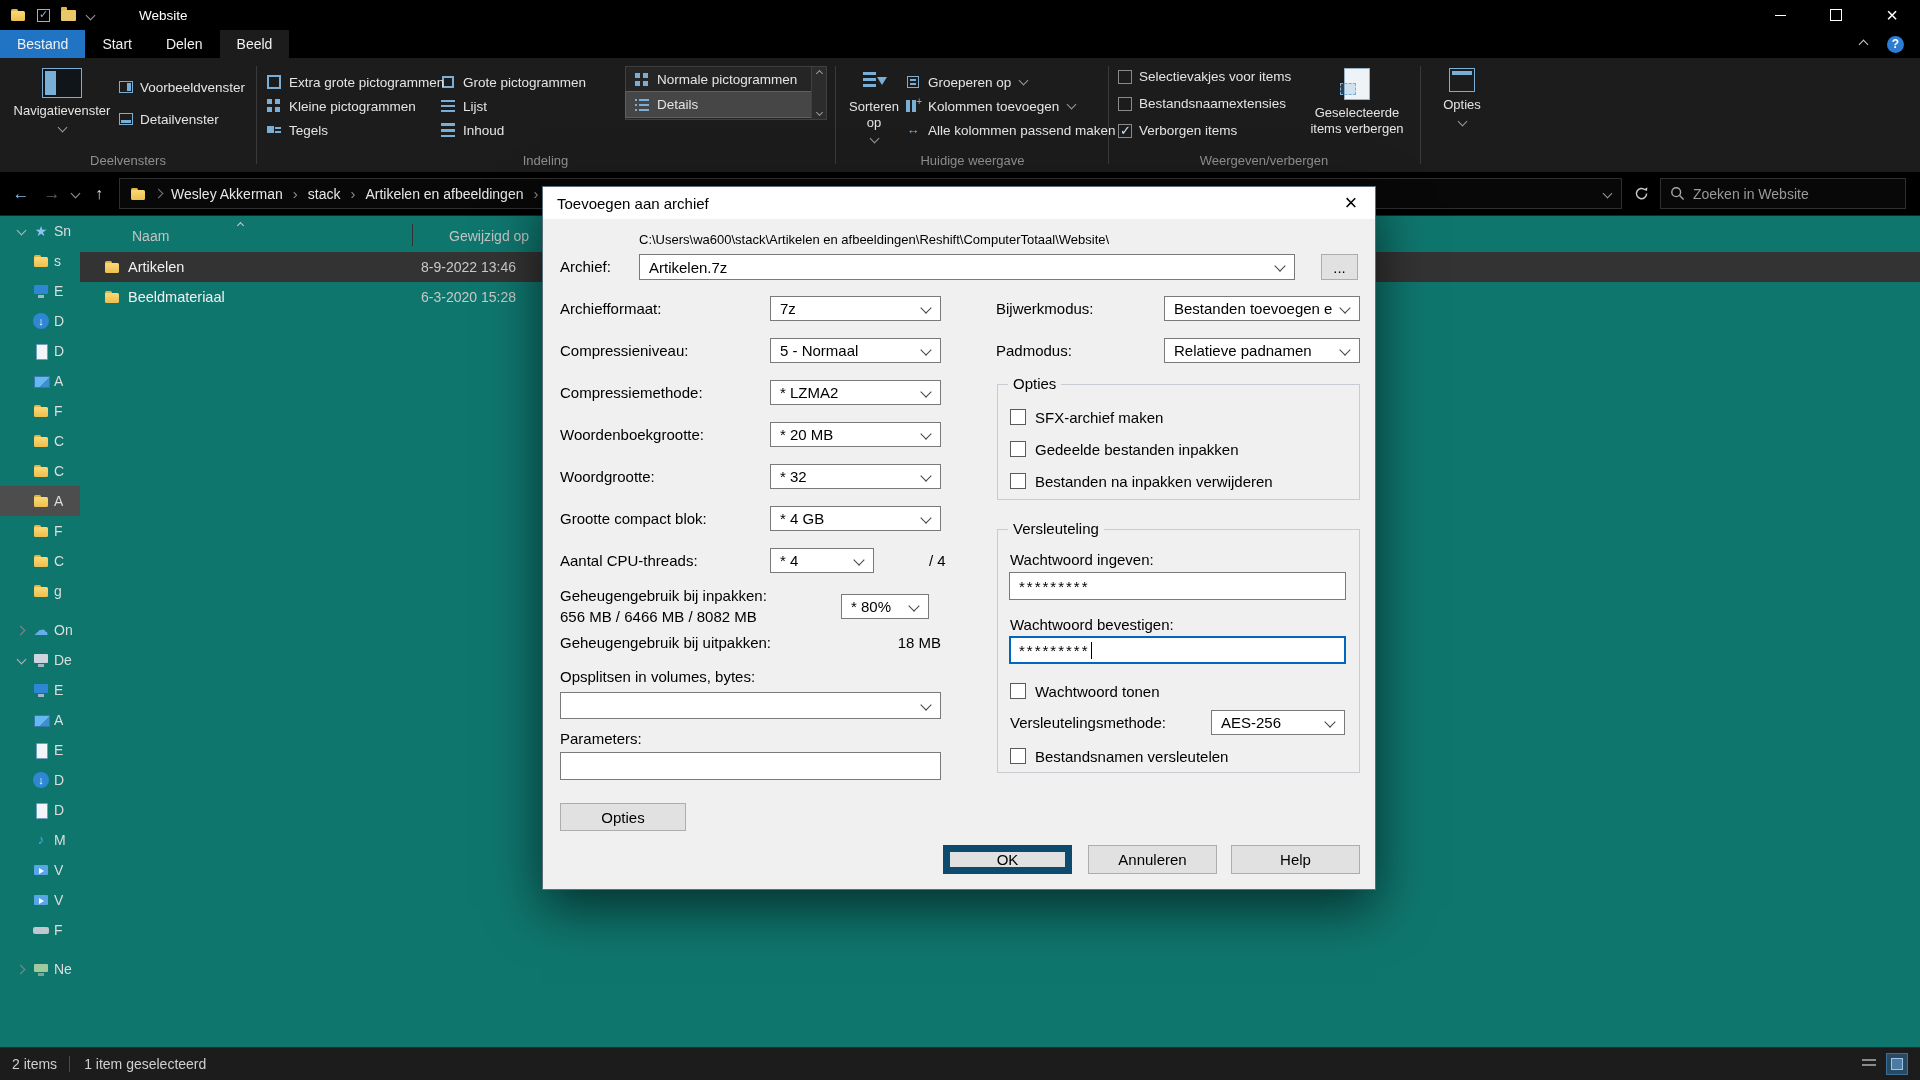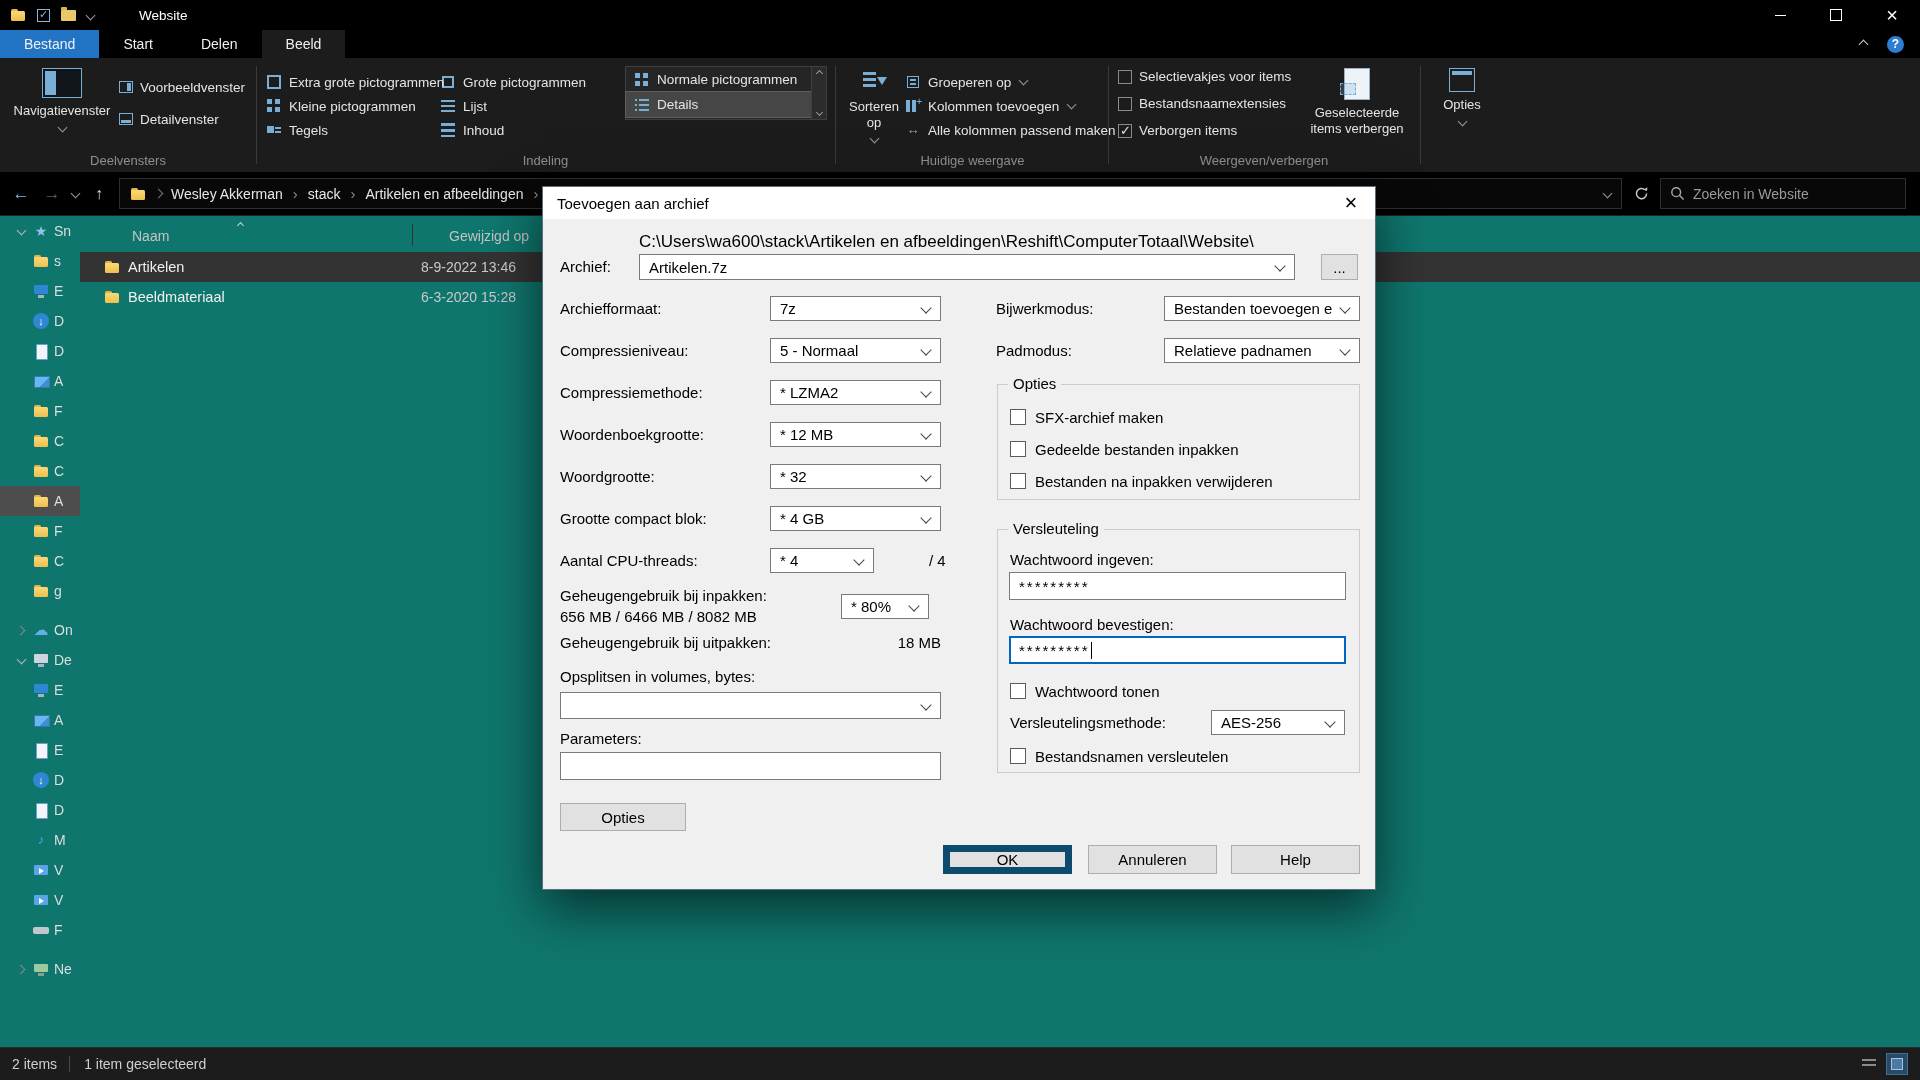--- a/index.html
+++ b/index.html
@@ -60,21 +60,21 @@
   .q-newf::before { content:""; position:absolute; left:0; top:-3px; width:6px; height:3px; background:#e0b545; border-radius:1px 1px 0 0; }
   .win-title { font-size:13.5px; color:#fff; margin-left:34px; }
   .win-controls { margin-left:auto; display:flex; height:30px; }
   .win-btn { width:56px; display:flex; align-items:center; justify-content:center; }
   .g-min::before { content:""; display:block; width:11px; height:1px; background:#fff; }
   .g-max::before { content:""; display:block; width:10px; height:10px; border:1px solid #fff; }
   .g-close::before { content:"×"; font-size:20px; line-height:20px; color:#fff; }
 
   
   .tabs { position:absolute; top:30px; left:0; right:0; height:28px; background:#000; display:flex; align-items:stretch; z-index:5; }
-  .tab { padding:0 24px; display:flex; align-items:center; font-size:14px; color:#f0f0f0; }
+  .tab { padding:0 17px; display:flex; align-items:center; font-size:14px; color:#f0f0f0; }
   .tab.accent { background:#2173c4; }
   .tab.active { background:#1c1c1c; }
   .tabs-right { margin-left:auto; display:flex; align-items:center; gap:20px; padding-right:16px; }
   .help-badge { width:17px; height:17px; border-radius:50%; background:#2d7dd2; display:flex; align-items:center; justify-content:center; }
   .help-badge::before { content:"?"; color:#fff; font-size:12px; font-weight:bold; }
 
   
   .ribbon { position:absolute; top:58px; left:0; right:0; height:114px; background:#1c1c1c; z-index:5; }
   .rdiv { position:absolute; top:8px; bottom:8px; width:1px; background:#3a3a3a; }
   .rglabel { position:absolute; bottom:4px; text-align:center; font-size:13px; color:#8f8f8f; }
@@ -150,21 +150,21 @@
   .vt-thumb { background:#284a63; border:1px solid #3e6e96; }
   .vt-thumb::before { content:""; position:absolute; inset:4px; border:1px solid #9fc6e8; background:#4b7ba3; }
 
   
   .dialog { position:absolute; left:542px; top:186px; width:834px; height:704px; background:#f0f0f0; border:1px solid #5c6d7a; box-shadow:0 18px 50px rgba(0,0,0,.6); color:#000; font-size:15px; z-index:50; }
   .dlg-title { height:32px; background:#fff; display:flex; align-items:center; padding-left:14px; font-size:15px; color:#000; position:relative; }
   .dlg-close { position:absolute; right:0; top:0; width:48px; height:32px; display:flex; align-items:center; justify-content:center; }
   .g-close2::before { content:"×"; font-size:22px; color:#000; line-height:22px; }
   .dlabel { position:absolute; line-height:25px; white-space:nowrap; color:#000; }
   .dlabel.right { text-align:right; }
-  .dpath { position:absolute; left:96px; top:45px; font-size:17px; white-space:nowrap; }
+  .dpath { position:absolute; left:96px; top:45px; font-size:13px; white-space:nowrap; }
   .combo { position:absolute; background:#fff; border:1px solid #7a7a7a; display:flex; align-items:center; padding:0 26px 0 9px; }
   .combo > span { white-space:nowrap; overflow:hidden; }
   .combo::after { content:""; position:absolute; right:10px; top:50%; margin-top:-5px; width:7px; height:7px; border-right:1.5px solid #444; border-bottom:1.5px solid #444; transform:rotate(45deg); }
   .dinput { position:absolute; background:#fff; border:1px solid #7a7a7a; display:flex; align-items:center; padding:0 9px; }
   .dinput.pw > span { letter-spacing:2px; }
   .dinput.focused { border:1px solid #0067c0; box-shadow:inset 0 0 0 1px #0067c0; }
   .tcaret { width:1px; height:17px; background:#000; margin-left:1px; }
   .dbtn { position:absolute; background:#e1e1e1; border:1px solid #adadad; display:flex; align-items:center; justify-content:center; color:#000; font-size:15px; }
   .dbtn.default { border:7px solid #0c4a6e; }
   .dlg-left { position:absolute; left:17px; top:109px; width:390px; }
@@ -600,21 +600,21 @@
         <span class="llabel">Compressiemethode:</span>
         <div class="combo lcombo">
           <span>* LZMA2</span>
         </div>
         <span class="lsuffix"></span>
       </div>
 
       <div class="lrow">
         <span class="llabel">Woordenboekgrootte:</span>
         <div class="combo lcombo">
-          <span>* 12 MB</span>
+          <span>* 20 MB</span>
         </div>
         <span class="lsuffix"></span>
       </div>
 
       <div class="lrow">
         <span class="llabel">Woordgrootte:</span>
         <div class="combo lcombo">
           <span>* 32</span>
         </div>
         <span class="lsuffix"></span>

